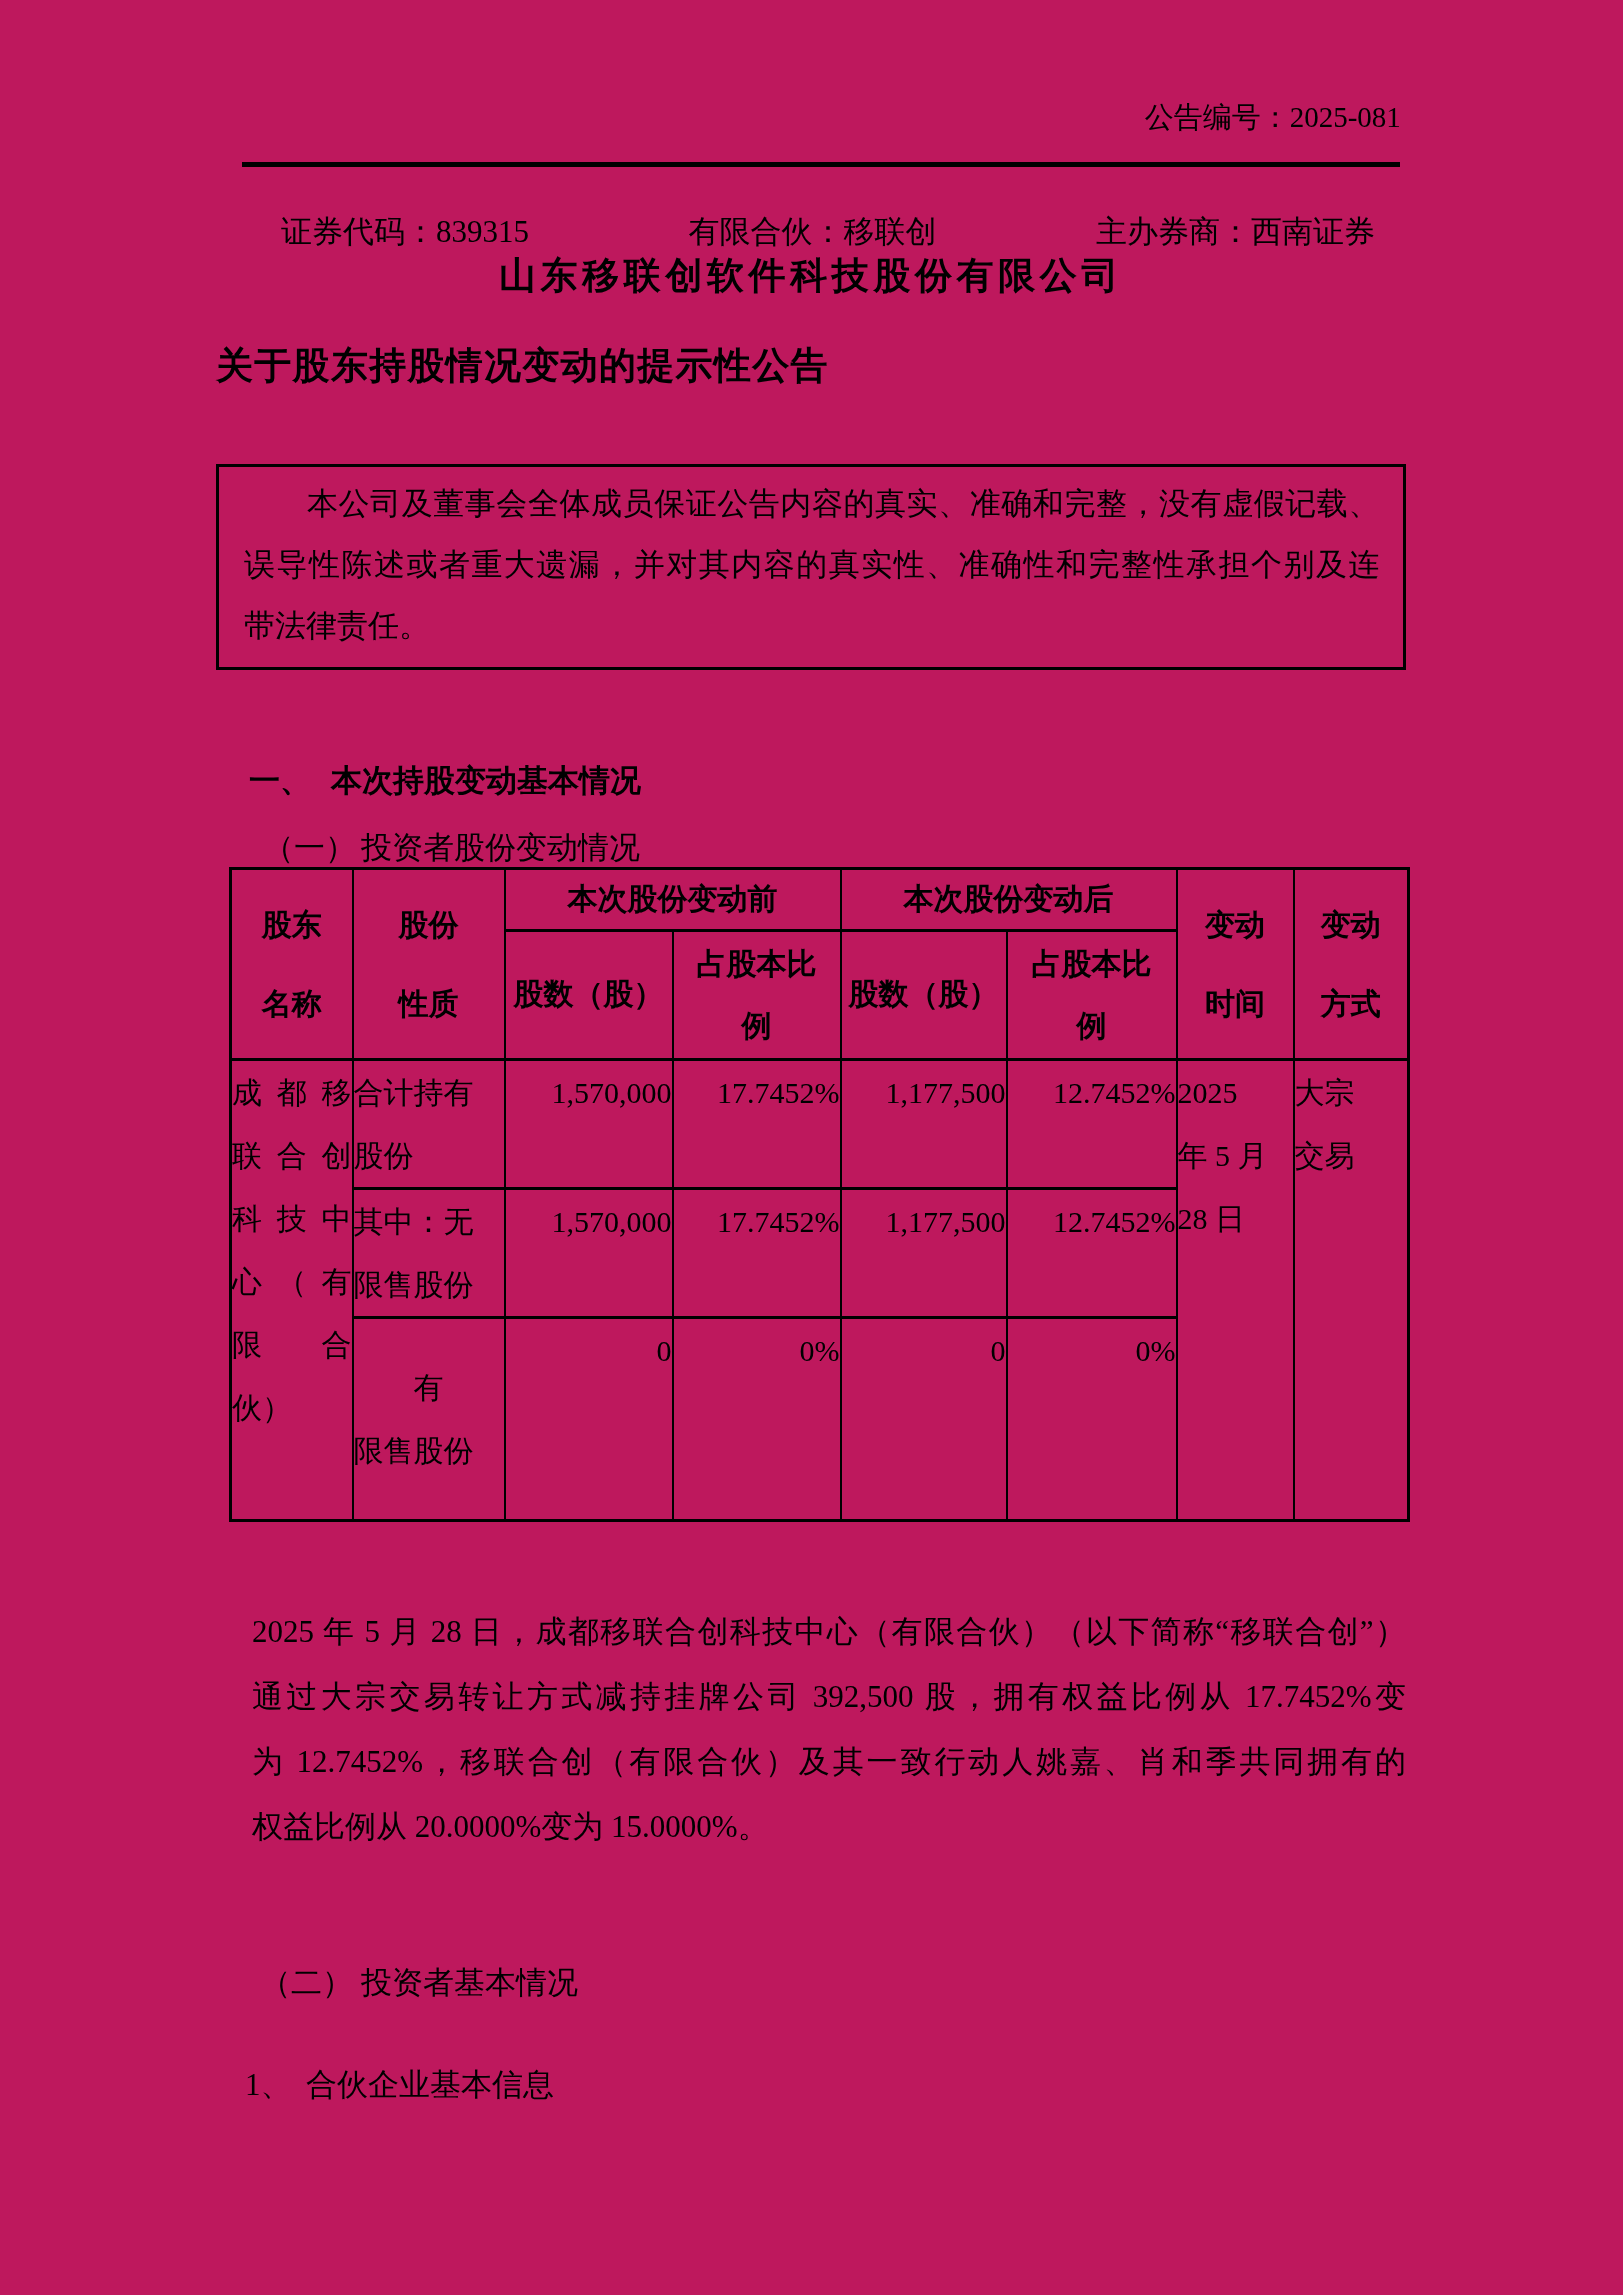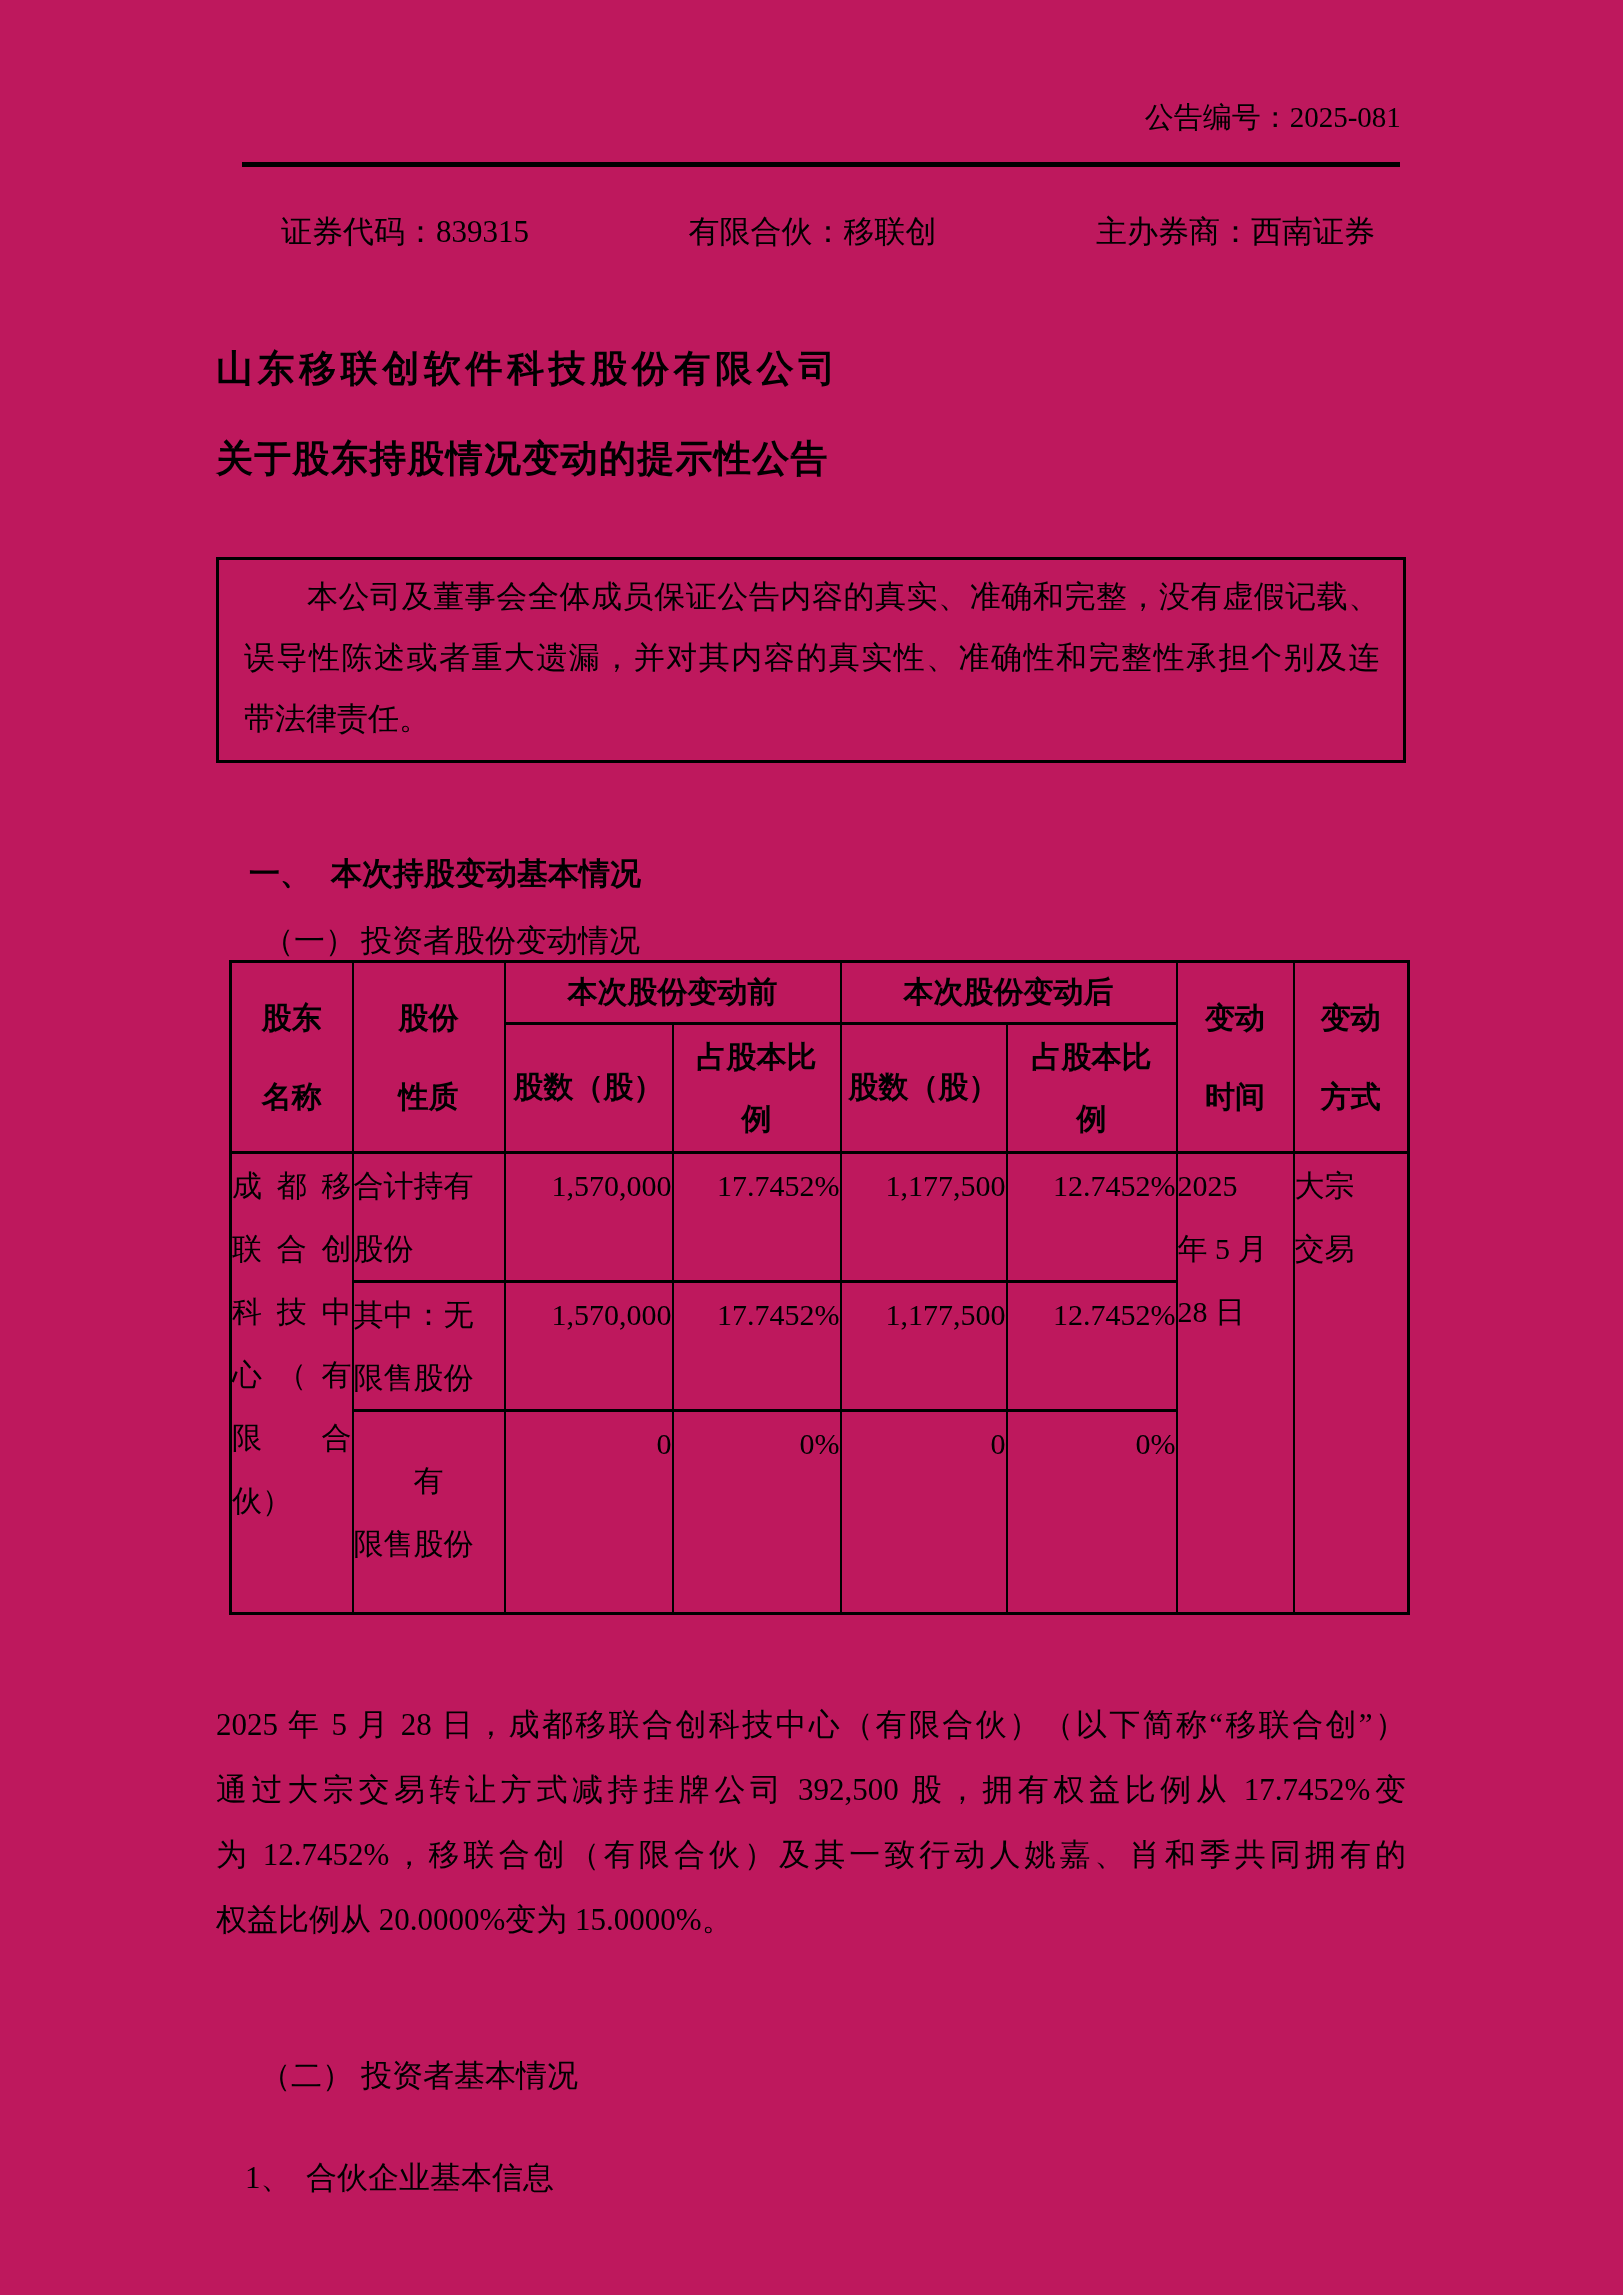--- a/index.html
+++ b/index.html
@@ -6,21 +6,21 @@
   .page {
     width:1623px; height:2295px; background:#be185d; color:#000;
     font-family:"Liberation Serif","DejaVu Serif",serif;
     position:relative; box-sizing:border-box;
     padding:98px 217px 0 216px; overflow:hidden;
   }
   .ann { text-align:right; font-size:29px; line-height:39px; padding-right:5.2px; }
   .rule { height:4.6px; background:#000; margin-top:25px; margin-left:26px; width:1158px; }
   .sec-row { display:flex; justify-content:space-between; margin-top:44px;
              padding-left:65px; padding-right:31px; font-size:31px; line-height:41px; }
-  .title1 { margin-top:93px; text-align:left; font-size:37px; font-weight:bold;
+  .title1 { text-align:center; font-size:37px; font-weight:bold;
             line-height:47px; letter-spacing:4.6px; }
   .title2 { margin-top:43px; text-align:left; font-size:37px; font-weight:bold;
             line-height:47px; letter-spacing:1.3px; }
   .box { margin-top:75px; border:3.3px solid #000; padding:6.5px 23.6px 10.5px 25px;
          font-size:31px; line-height:61px; text-align:justify; }
   .box .ind { text-indent:63px; }
   .jl { text-align-last:justify; }
   .h1 { margin-top:90px; font-size:31px; font-weight:bold; line-height:41px; }
   .h1 .num { display:inline-block; margin-left:33px; width:82px; }
   .h2 { margin-top:28px; font-size:31px; line-height:38px; }
@@ -40,21 +40,21 @@
   .tbl .ratio div { line-height:62px; }
   .col1 { padding:9.2px 9.2px 0 10.5px; line-height:63px;margin-top:48px; }
   .col1 div { text-align:justify; text-align-last:justify; }
   .col1 div.lastl { text-align-last:left; }
   .nature { padding:7.9px 7.9px 0 9.2px; line-height:63px; text-align:left; }
   .nature3 { vertical-align:middle !important; padding:0 7.9px 0 9.2px; line-height:63px; }
   .nature3 .c { text-align:center; }
   .num-cell { text-align:right; padding:10.5px 11.8px 0 0; line-height:63px; }
   .time-cell, .method-cell { padding:10.5px 5.2px 0 13px; line-height:63px; }
   .para { margin-top:77px; font-size:31px; line-height:65px; }
-  .para div { text-align:justify; }
+  .para div { text-align:justify;margin-left:36px; }
   .sub2 { margin-top:101px; font-size:31px; line-height:46px; }
   .sub2 .num { display:inline-block; margin-left:44px; width:101px; }
   .item1 { margin-top:56px; font-size:31px; line-height:46px; }
   .item1 .num { display:inline-block; margin-left:29px; width:61px; }
 </style>
 </head>
 <body>
 
 <div class="page">
 

